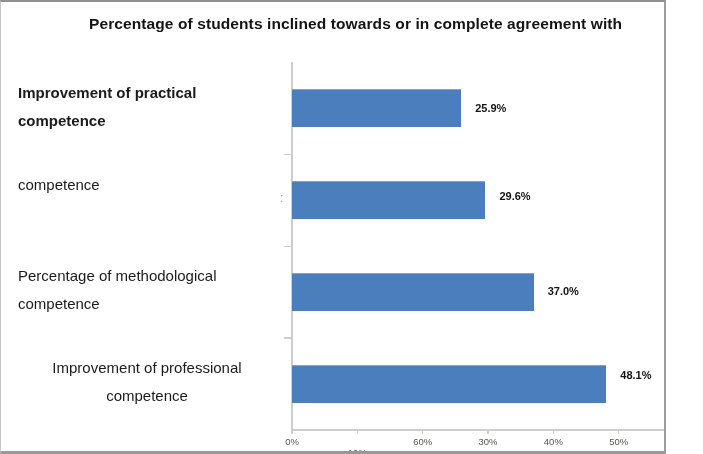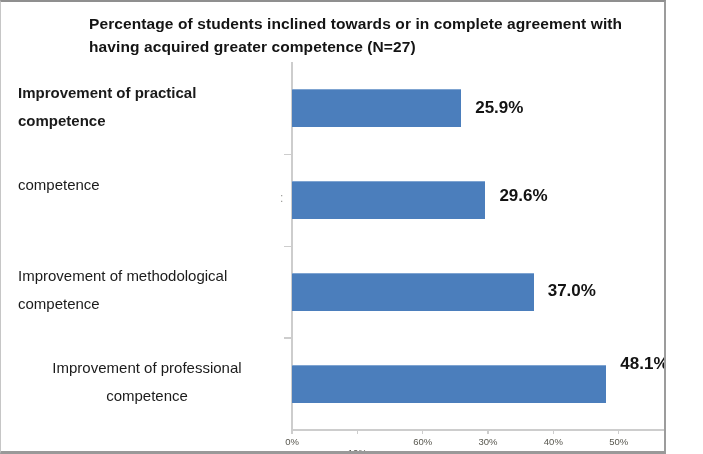--- a/index.html
+++ b/index.html
@@ -53,21 +53,21 @@
     left: 17px;
     width: 258px;
     font-size: 15px;
     color: #1b1b1b;
     line-height: 28px;
     text-align: left;
   }
   .value-label {
     position: absolute;
     transform: translateY(-50%);
-    font-size: 17px;
+    font-size: 11px;
     font-weight: bold;
     color: #131313;
     white-space: nowrap;
   }
   .x-tick-label {
     position: absolute;
     transform: translateX(-50%);
     font-size: 9.5px;
     color: #57564e;
     white-space: nowrap;
@@ -79,52 +79,51 @@
     font-size: 12px;
     color: #9b9b97;
   }
 </style>
 </head>
 <body>
 
 <div class="screenshot">
   <div class="chart-title">
     <div>Percentage of students inclined towards or in complete agreement with</div>
-    <div>having acquired greater competence (N=27)</div>
   </div>
 
   <div class="plot-layer" id="plot-layer">
       <div class="y-axis-line" style="left: 289.5px; top: 60px; width: 2px; height: 367px;"></div>
       <div class="x-axis-line" style="left: 289.5px; top: 427px; width: 394px; height: 1.5px;"></div>
       <div class="tick" style="left: 283px; top: 151.75px; width: 8px; height: 1.5px;"></div>
       <div class="tick" style="left: 283px; top: 243.5px; width: 8px; height: 1.5px;"></div>
       <div class="tick" style="left: 283px; top: 335.25px; width: 8px; height: 1.5px;"></div>
       <div class="cat-label" style="top: 76.875px; font-weight: bold;">
         <div>Improvement of practical</div>
         <div>competence</div>
       </div>
       <div class="bar" style="left: 291px; top: 87.375px; width: 169.2px; height: 37px; background: rgb(75, 126, 188);"></div>
       <div class="value-label" style="left: 474.2px; top: 105.875px;">25.9%</div>
       <div class="cat-label" style="top: 168.625px;">
         <div>competence</div>
       </div>
       <div class="bar" style="left: 291px; top: 179.125px; width: 193.4px; height: 37px; background: rgb(75, 126, 188);"></div>
       <div class="value-label" style="left: 498.4px; top: 194px;">29.6%</div>
       <div class="cat-label" style="top: 260.375px;">
-        <div>Improvement of methodological</div>
+        <div>Percentage of methodological</div>
         <div>competence</div>
       </div>
       <div class="bar" style="left: 291px; top: 270.875px; width: 241.7px; height: 37px; background: rgb(75, 126, 188);"></div>
       <div class="value-label" style="left: 546.7px; top: 289.375px;">37.0%</div>
       <div class="cat-label" style="top: 352.125px; text-align: center;">
         <div>Improvement of professional</div>
         <div>competence</div>
       </div>
       <div class="bar" style="left: 291px; top: 362.625px; width: 314.3px; height: 37px; background: rgb(75, 126, 188);"></div>
-      <div class="value-label" style="left: 619.3px; top: 362px;">48.1%</div>
+      <div class="value-label" style="left: 619.3px; top: 373px;">48.1%</div>
       <div class="tick" style="left: 290.25px; top: 427px; width: 1.5px; height: 5px;"></div>
       <div class="x-tick-label" style="left: 291px; top: 434px;">0%</div>
       <div class="tick" style="left: 355.583px; top: 427px; width: 1.5px; height: 5px;"></div>
       <div class="x-tick-label" style="left: 356.333px; top: 445px;">10%</div>
       <div class="tick" style="left: 420.917px; top: 427px; width: 1.5px; height: 5px;"></div>
       <div class="x-tick-label" style="left: 421.667px; top: 434px;">60%</div>
       <div class="tick" style="left: 486.25px; top: 427px; width: 1.5px; height: 5px;"></div>
       <div class="x-tick-label" style="left: 487px; top: 434px;">30%</div>
       <div class="tick" style="left: 551.583px; top: 427px; width: 1.5px; height: 5px;"></div>
       <div class="x-tick-label" style="left: 552.333px; top: 434px;">40%</div>

